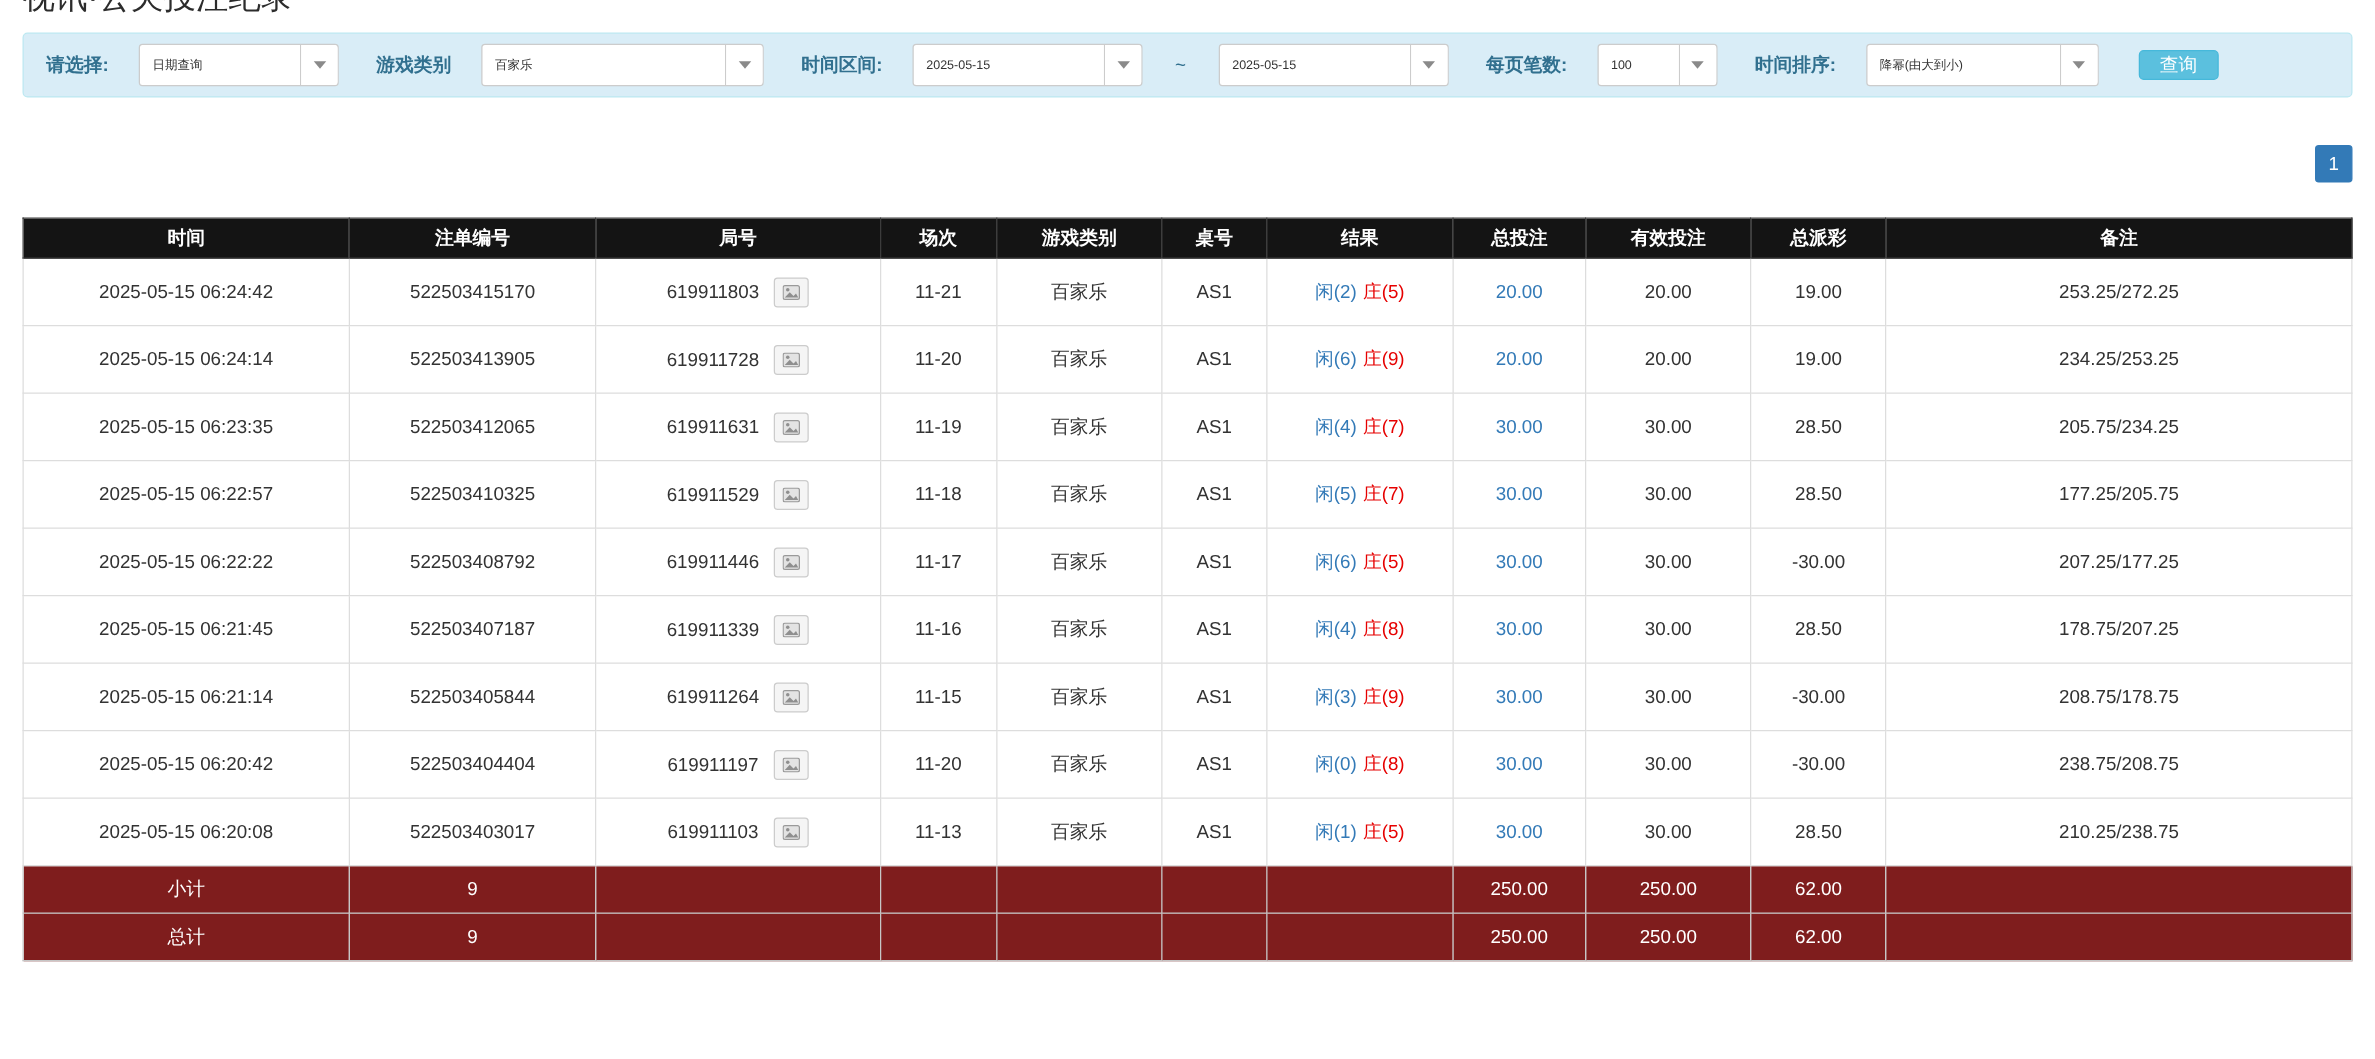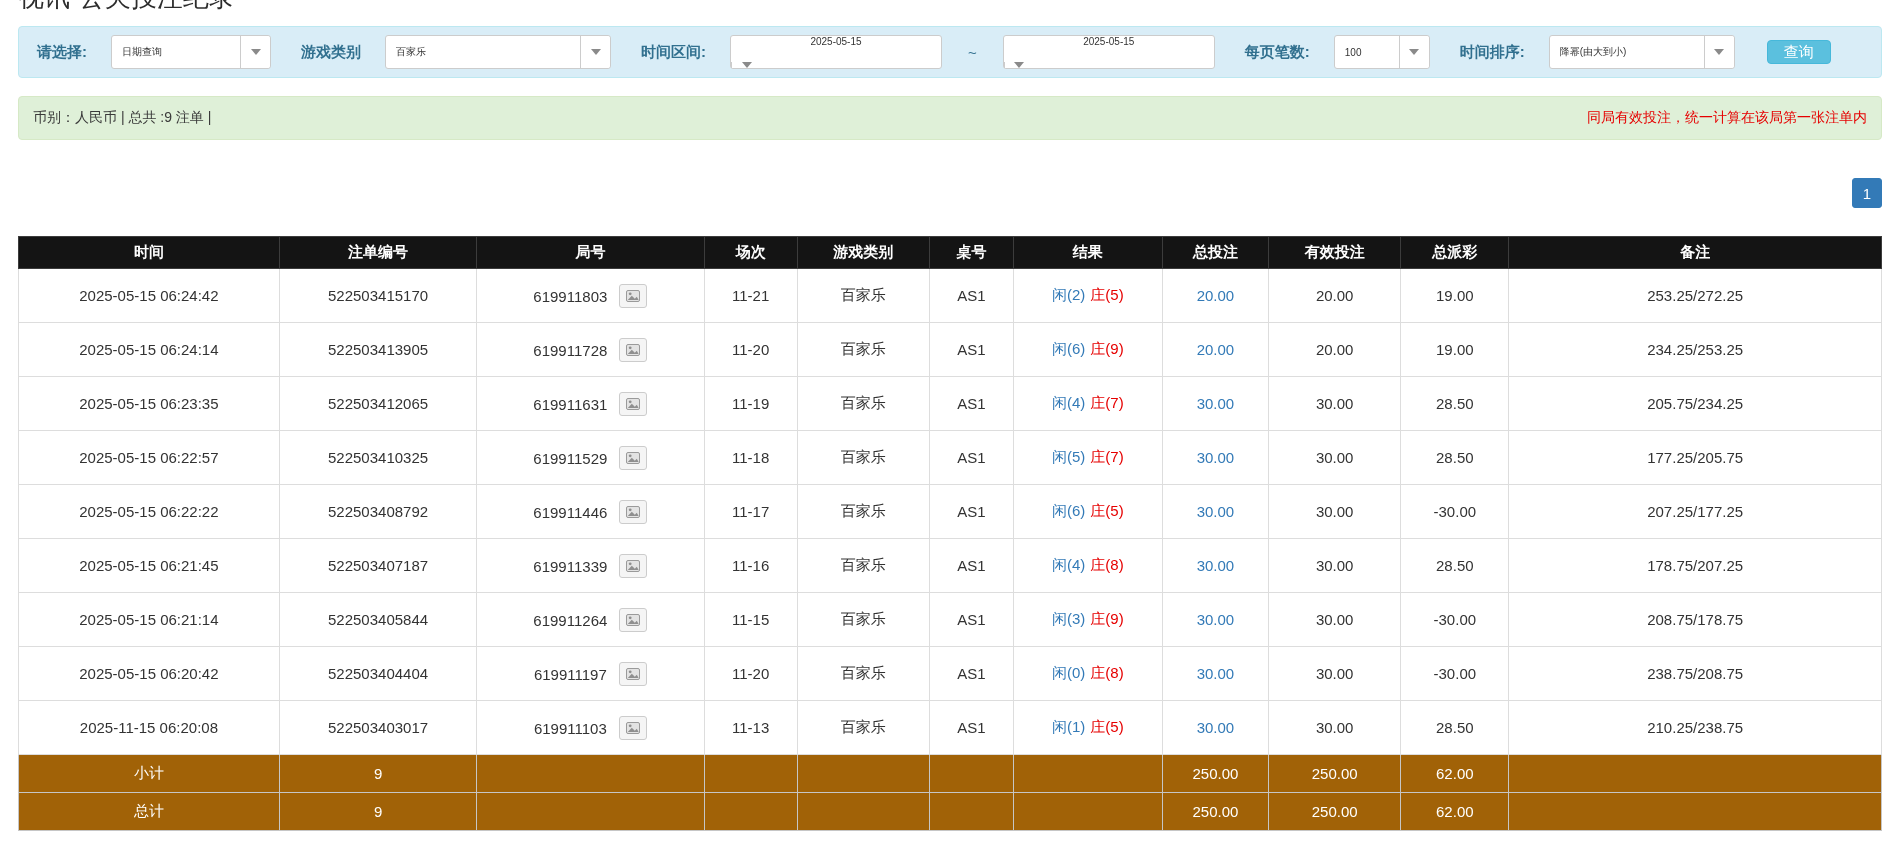--- a/index.html
+++ b/index.html
@@ -36,21 +36,21 @@
   }
   .ctl .val { padding: 0 10px; flex: 1; text-align: left; white-space: nowrap; overflow: hidden; }
   .ctl .caret-box {
     width: 30px; align-self: stretch; border-left: 1px solid #ccc;
     display: flex; align-items: center; justify-content: center; background: #fff;
     border-radius: 0 3px 3px 0;
   }
   .caret { width: 0; height: 0; border-left: 5px solid transparent; border-right: 5px solid transparent; border-top: 6px solid #8a8a8a; }
   .w-select1 { width: 160px; }
   .w-select2 { width: 226px; }
-  .w-date   { width: 212px; flex-direction: column; }
+  .w-date   { width: 184px; }
   .w-size   { width: 96px; align-items: center; }
   .w-sort   { width: 186px; }
   .btn-query {
     height: 24px; padding: 0 16px; margin-left: 8px;
     background: #5bc0de; border: 1px solid #46b8da; color: #fff;
     border-radius: 4px; font-size: 15px; cursor: pointer;
     font-family: "Liberation Sans", sans-serif;
   }
 
   
@@ -78,21 +78,21 @@
   .data-table { width: 100%; border-collapse: collapse; table-layout: fixed; border: 1px solid #ccc; }
   .data-table thead th {
     background: #141414; color: #fff; font-size: 15px; font-weight: bold;
     height: 32px; border: 1px solid #3c3c3c; text-align: center;
   }
   .data-table tbody td {
     height: 54px; border: 1px solid #ddd; font-size: 15px;
     color: #333; text-align: center; background: #fff; vertical-align: middle;
   }
   .data-table tfoot td {
-    height: 38px; background: #a16207; border: 1px solid #c6c6c6;
+    height: 38px; background: #7f1d1d; border: 1px solid #c6c6c6;
     color: #fff; font-size: 15px; text-align: center;
   }
   .bet-link { color: #337ab7; text-decoration: none; cursor: pointer; }
   .player { color: #337ab7; }
   .banker { color: #e60000; margin-left: 5px; }
   .neg { color: #e60000; }
   .round-num { vertical-align: middle; }
   .snap-btn {
     display: inline-flex; align-items: center; justify-content: center;
     width: 28px; height: 24px; margin-left: 8px;
@@ -151,24 +151,20 @@
     <div class="ctl w-sort">
       <span class="val">降幂(由大到小)</span>
       <span class="caret-box">
           <span class="caret"></span>
         </span>
     </div>
 
     <button class="btn-query">查询</button>
   </div>
 
-  <div class="summary-bar">
-    <span class="summary-left">币别：人民币 | 总共 :9 注单 |</span>
-    <span class="summary-right">同局有效投注，统一计算在该局第一张注单内</span>
-  </div>
 
   <div class="pagination">
     <div class="page-btn">1</div>
   </div>
 
   <div class="table-wrap">
     <table class="data-table">
       <colgroup>
         <col style="width:14%">
           <col style="width:10.6%">
@@ -400,21 +396,21 @@
       <span class="player">闲(0)</span><span class="banker">庄(8)</span>
     </td>
     <td>
       <a class="bet-link">30.00</a>
     </td>
     <td>30.00</td>
     <td class="neg">-30.00</td>
     <td>238.75/208.75</td>
   </tr>
           <tr>
-    <td>2025-11-15 06:20:08</td>
+    <td>2025-05-15 06:20:08</td>
     <td>522503403017</td>
     <td>
       <span class="round-num">619911103</span>
       <button class="snap-btn">
         <svg width="14" height="12" viewBox="0 0 14 12" aria-hidden="true">
           <rect x="0.5" y="0.5" width="13" height="11" rx="1.5" fill="#e3e3e3" stroke="#9a9a9a"></rect>
           <circle cx="4.2" cy="3.8" r="1.4" fill="#8f8f8f"></circle>
           <path d="M1.8 10 L5.8 5.8 L8.8 8.8 L10.8 6.8 L12.6 10 Z" fill="#8f8f8f"></path>
         </svg>
       </button>

